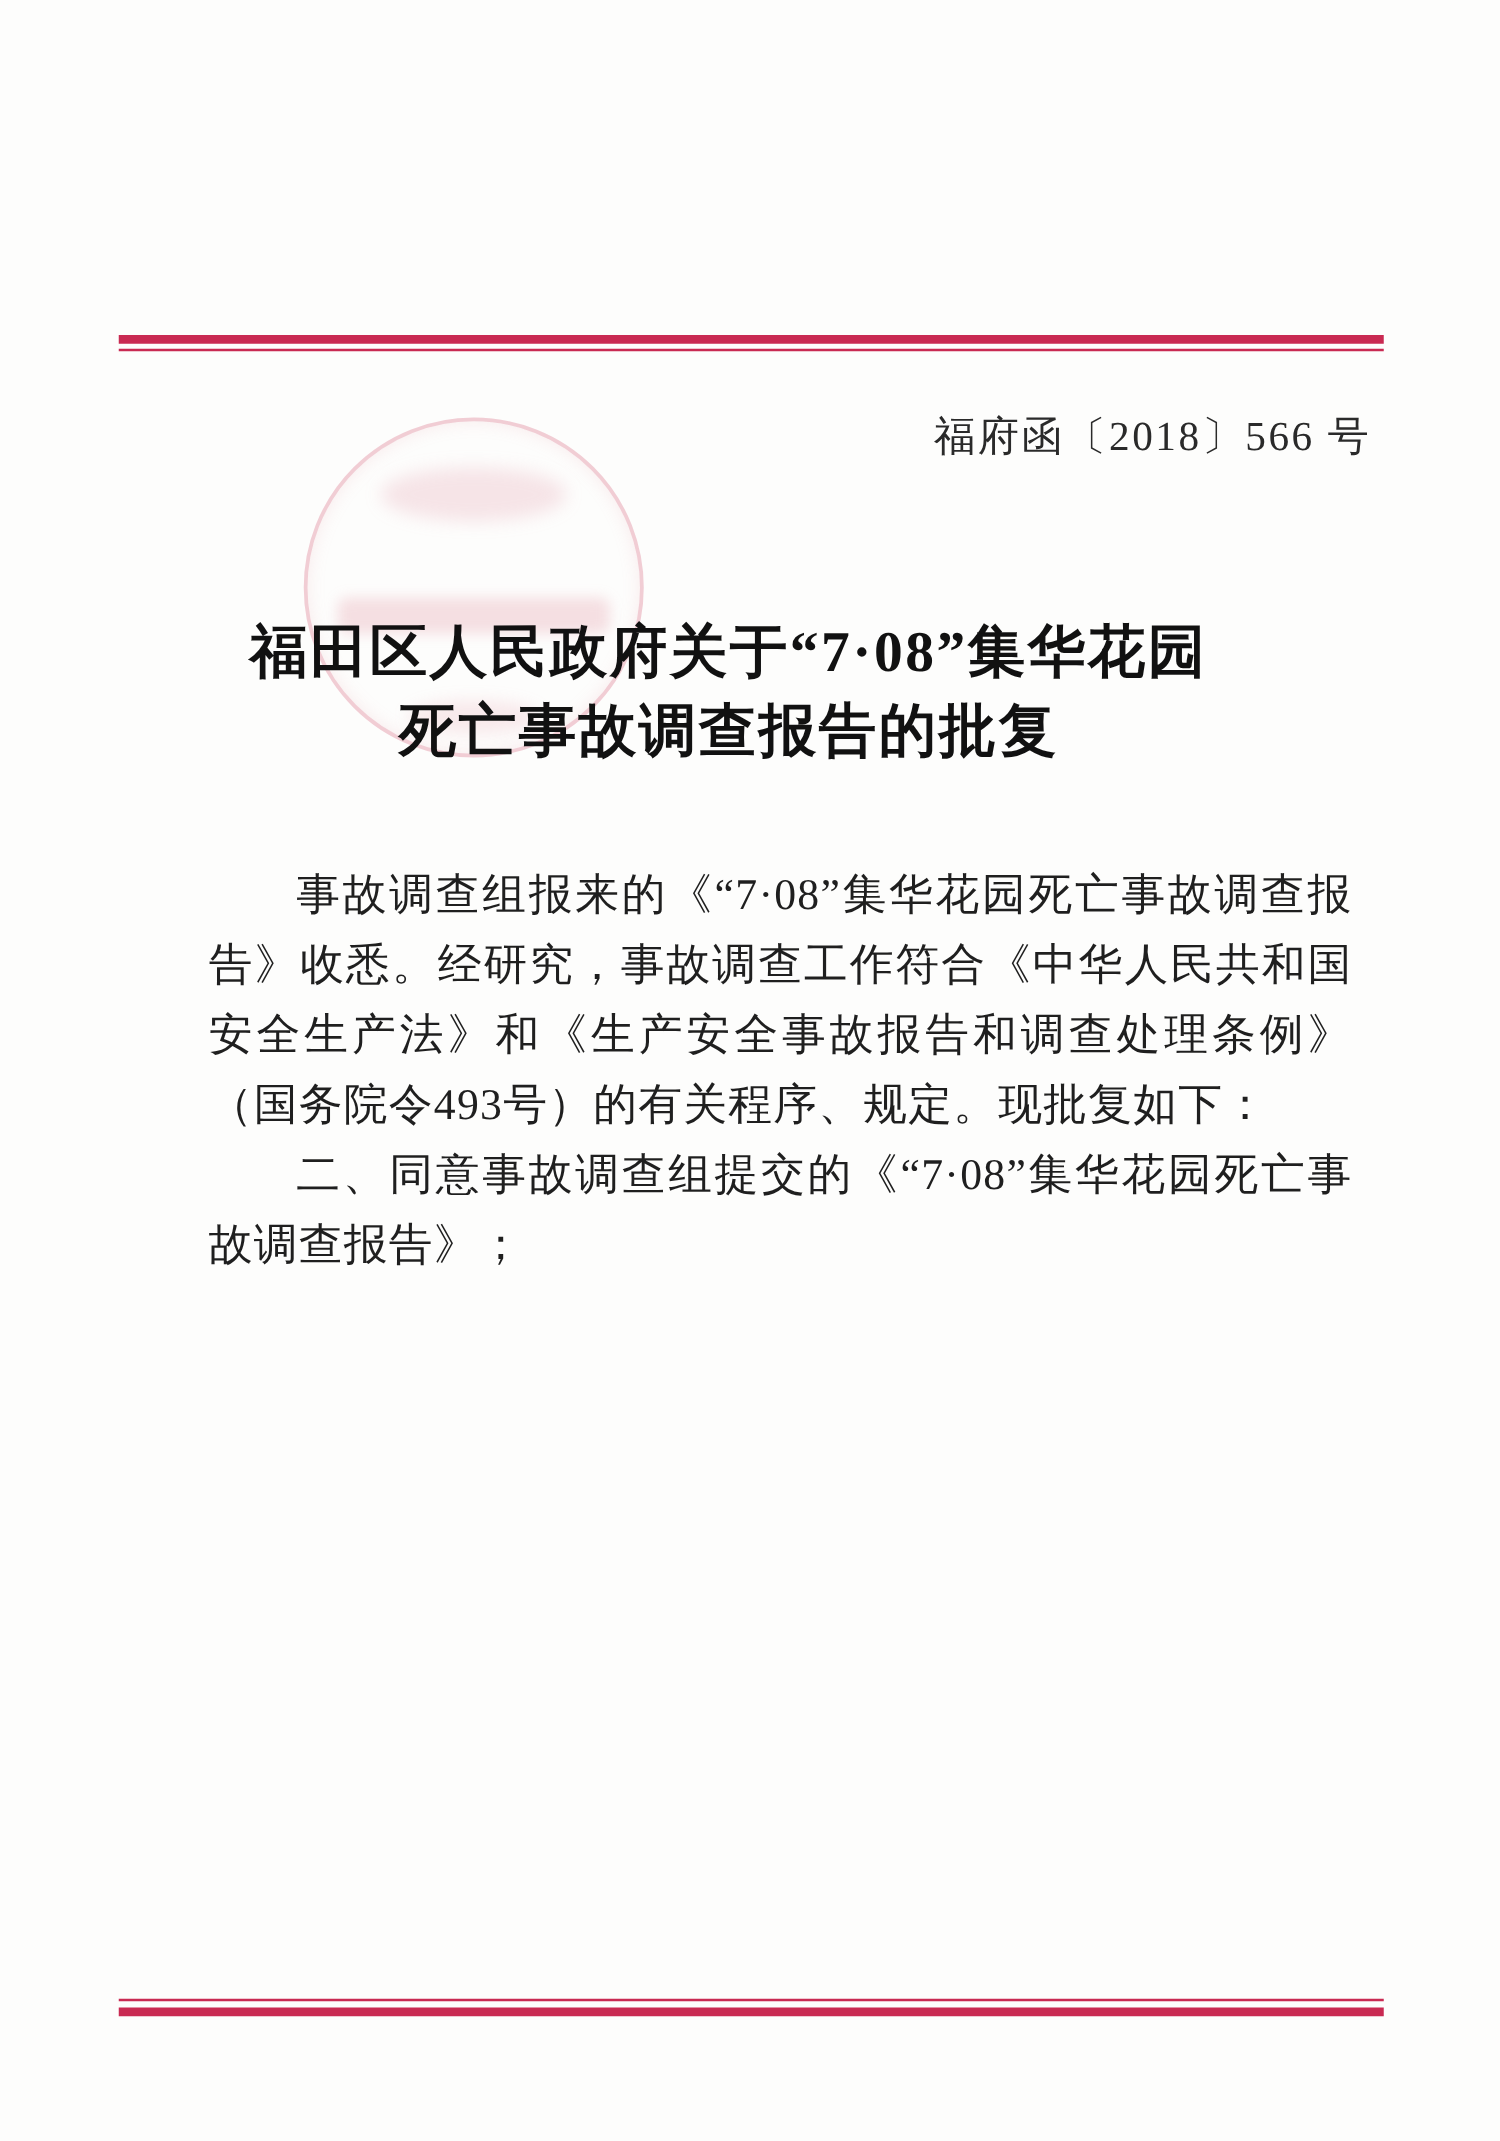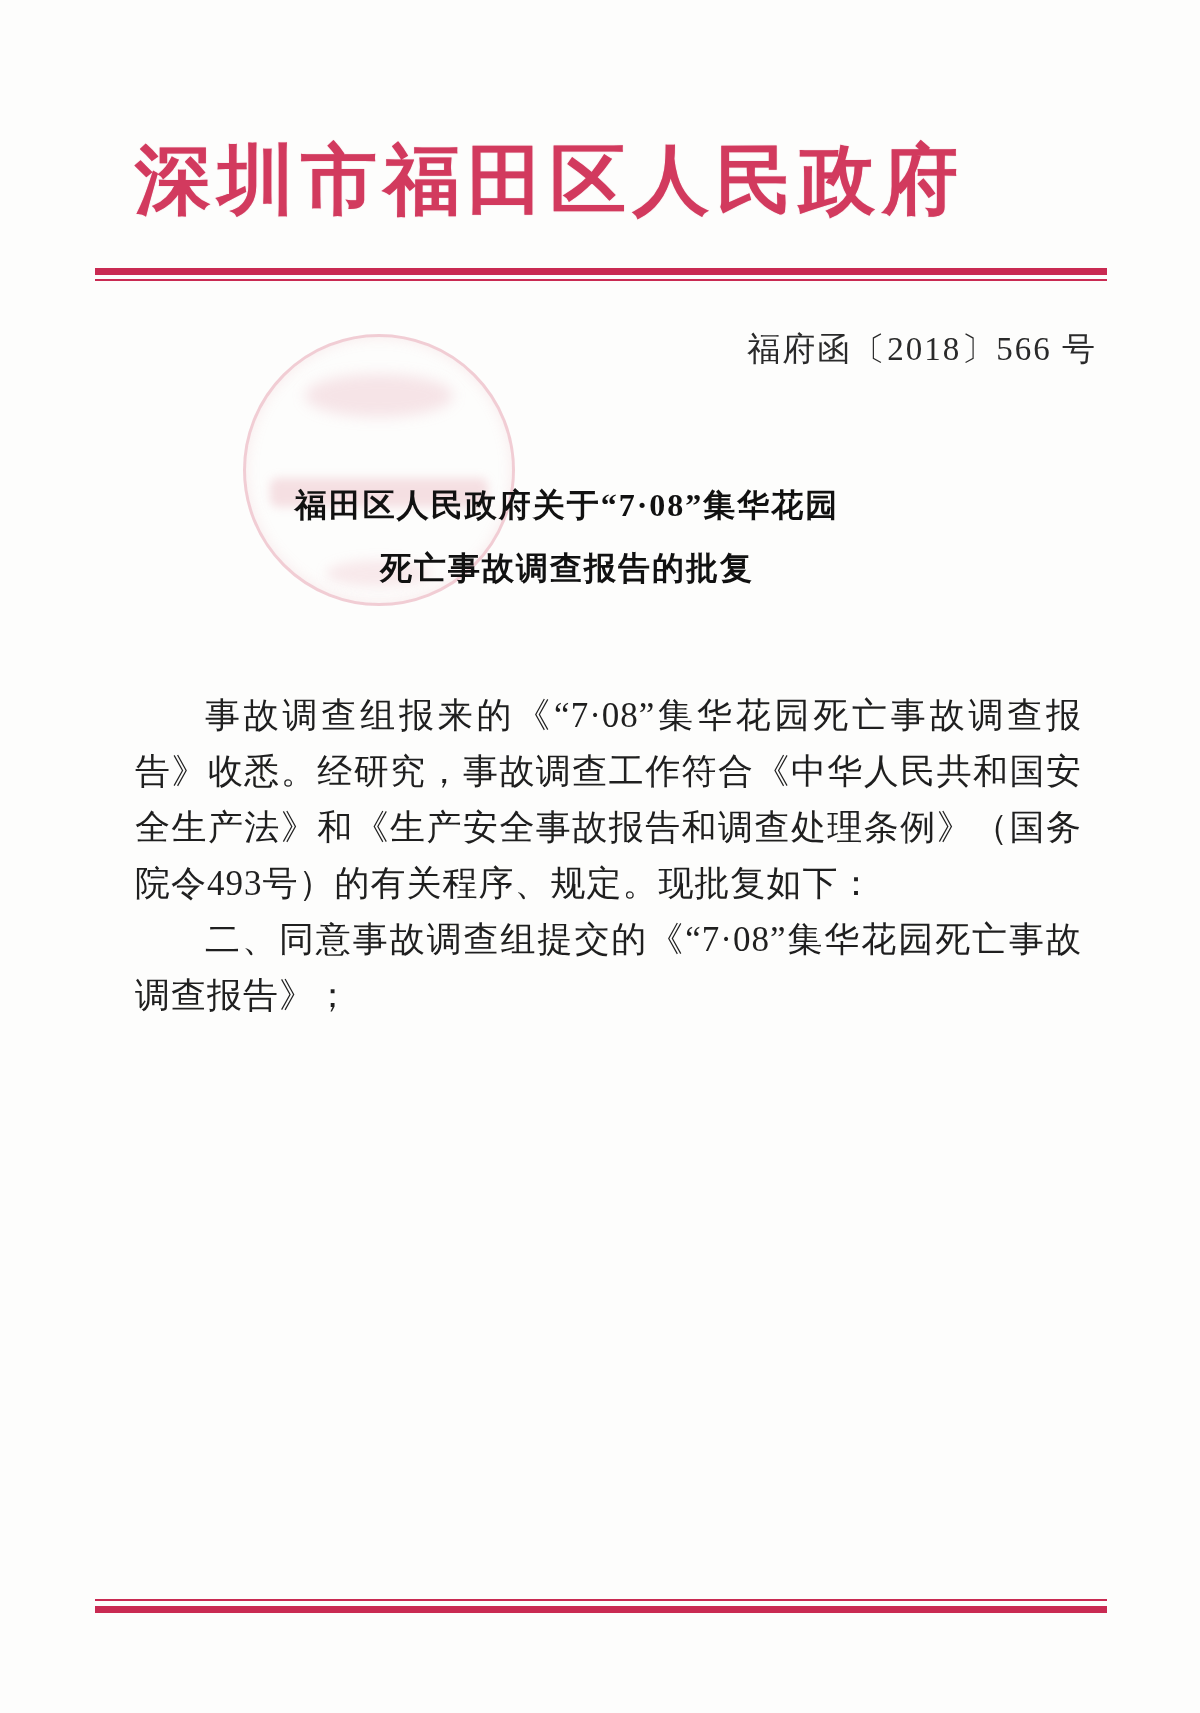--- a/index.html
+++ b/index.html
@@ -83,50 +83,49 @@
     border-radius: 50%;
     filter: blur(6px);
   }
 
   
   .doc-title {
     position: absolute;
     top: 474px;
     left: 0;
     width: 1134px;
-    margin: 0;
+    margin: 16px;
     text-align: center;
-    font-size: 32px;
+    font-size: 46px;
     line-height: 63px;
     font-weight: bold;
     letter-spacing: 2px;
     color: #111;
   }
 
   
   .body-text {
     position: absolute;
     top: 688px;
     left: 135px;
     width: 947px;
     font-size: 35px;
     line-height: 56px;
     letter-spacing: 1px;
     text-align: justify;
     color: #1f1f1f;
   }
   .body-text p { margin: 0; }
-  .body-text p.indent { text-indent: 2em; }
+  .body-text p.indent { text-indent: 2em; margin-left: 32px; }
 </style>
 </head>
 <body>
 
 <div class="page">
 
-  <h1 class="agency">深圳市福田区人民政府</h1>
 
   <div class="rule rule-top-thick"></div>
   <div class="rule rule-top-thin"></div>
 
   <div class="doc-number">福府函〔2018〕566 号</div>
 
   <div class="seal">
     <div class="smudge-top"></div>
     <div class="smudge-mid"></div>
     <div class="smudge-bottom"></div>

